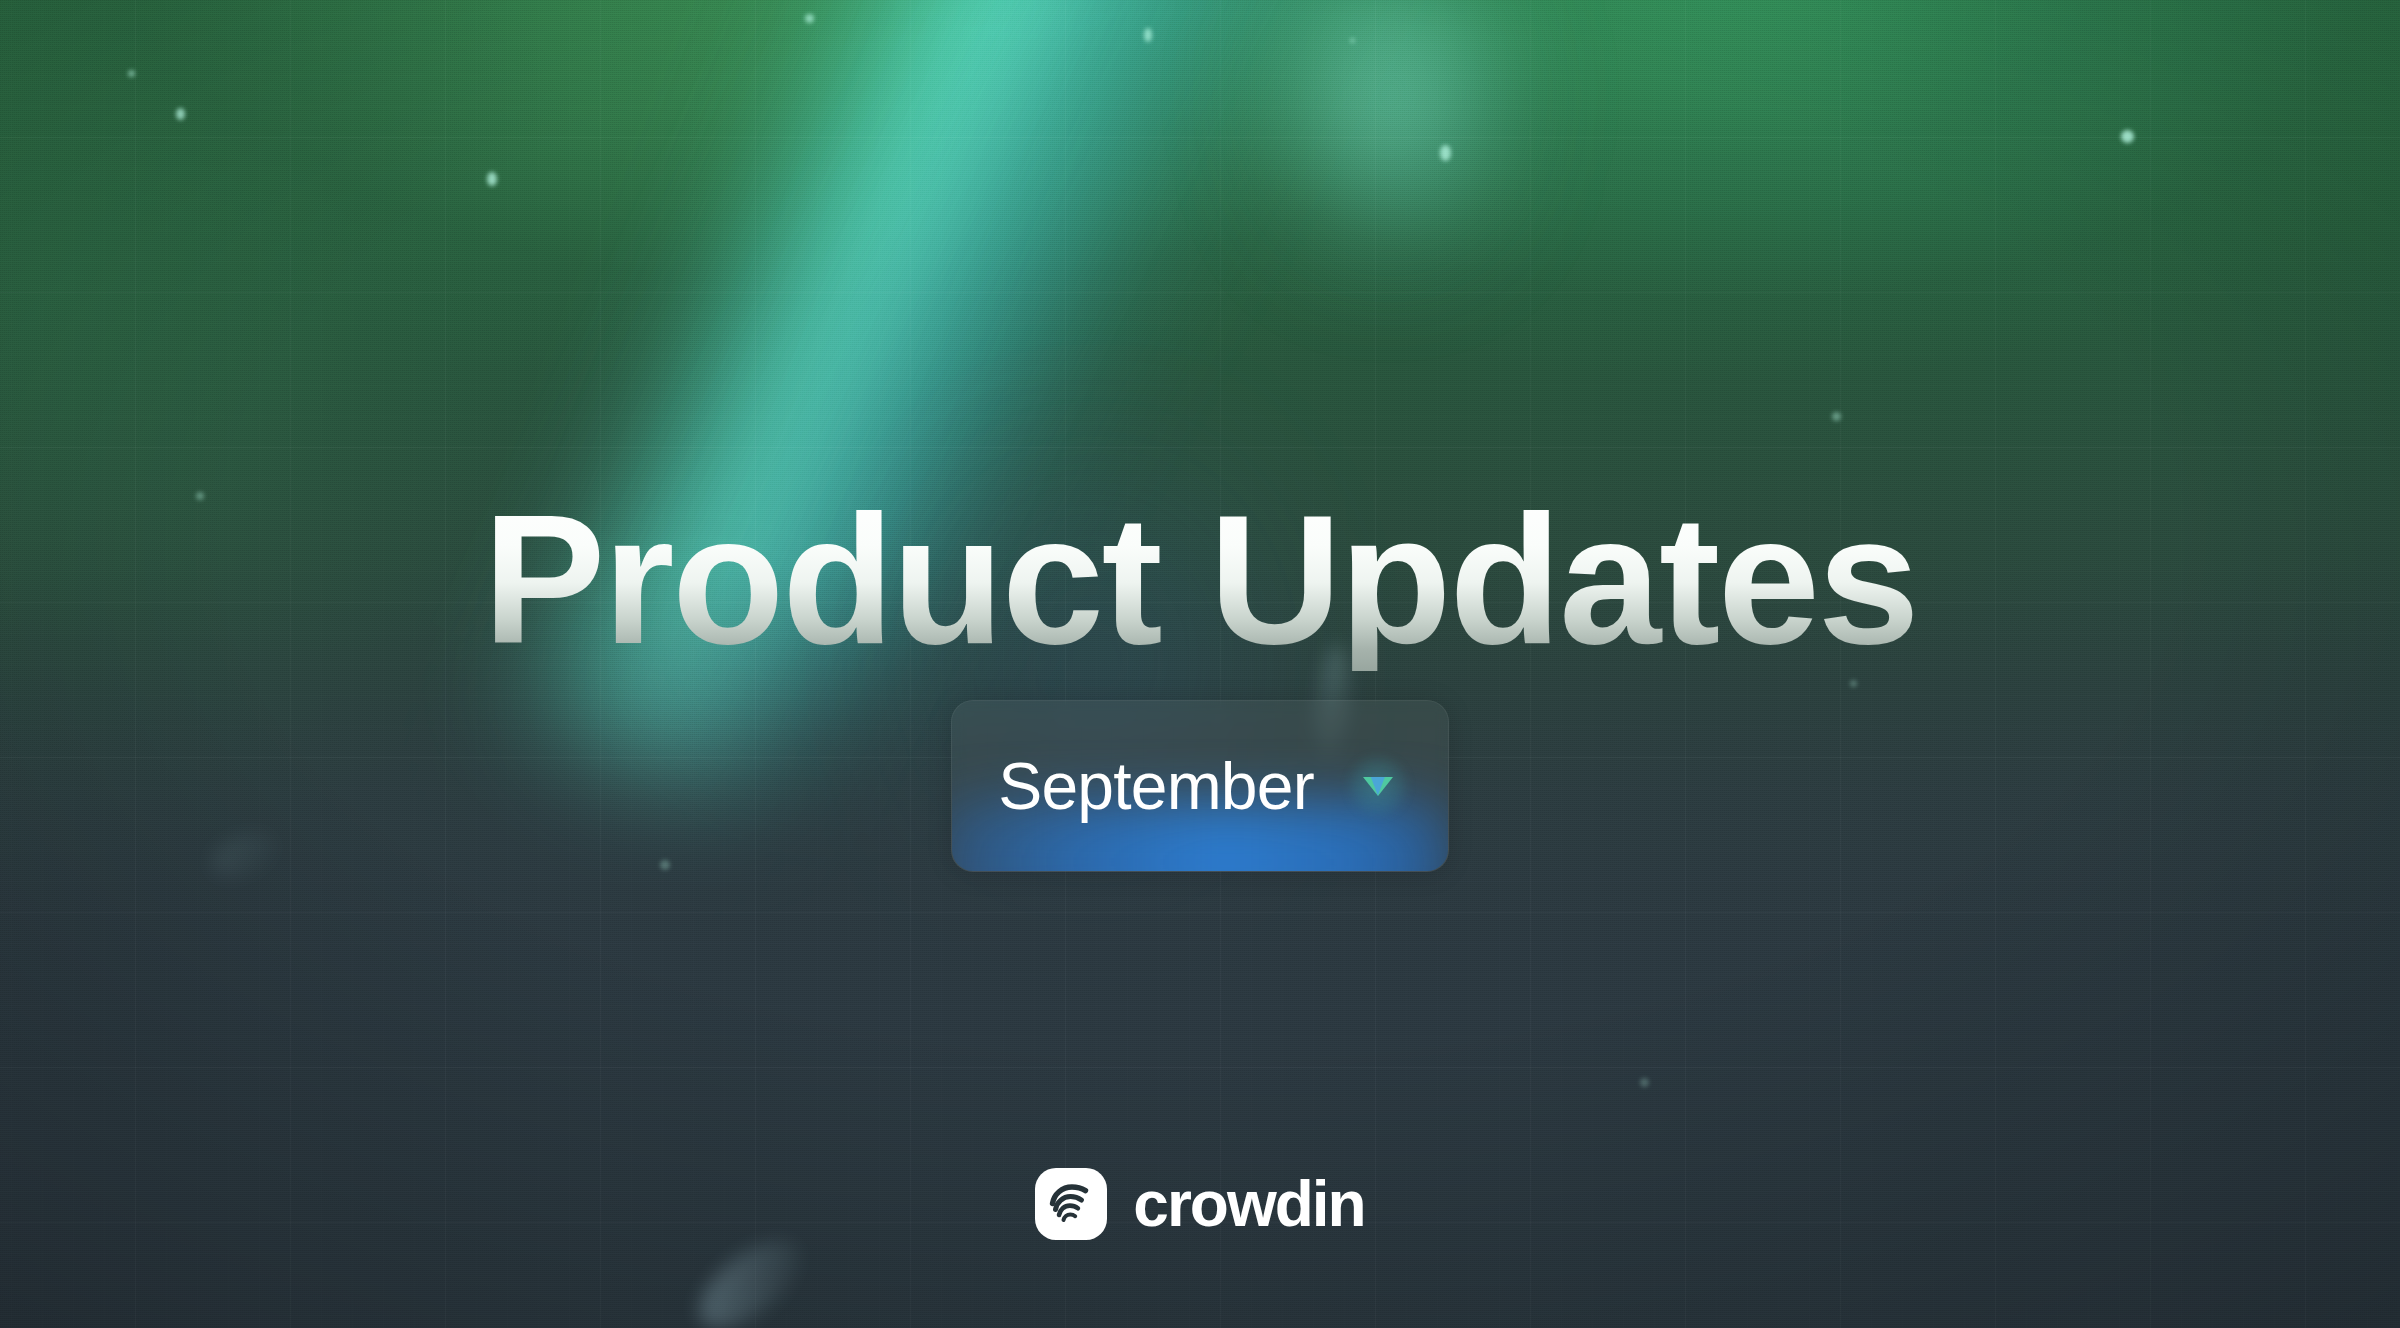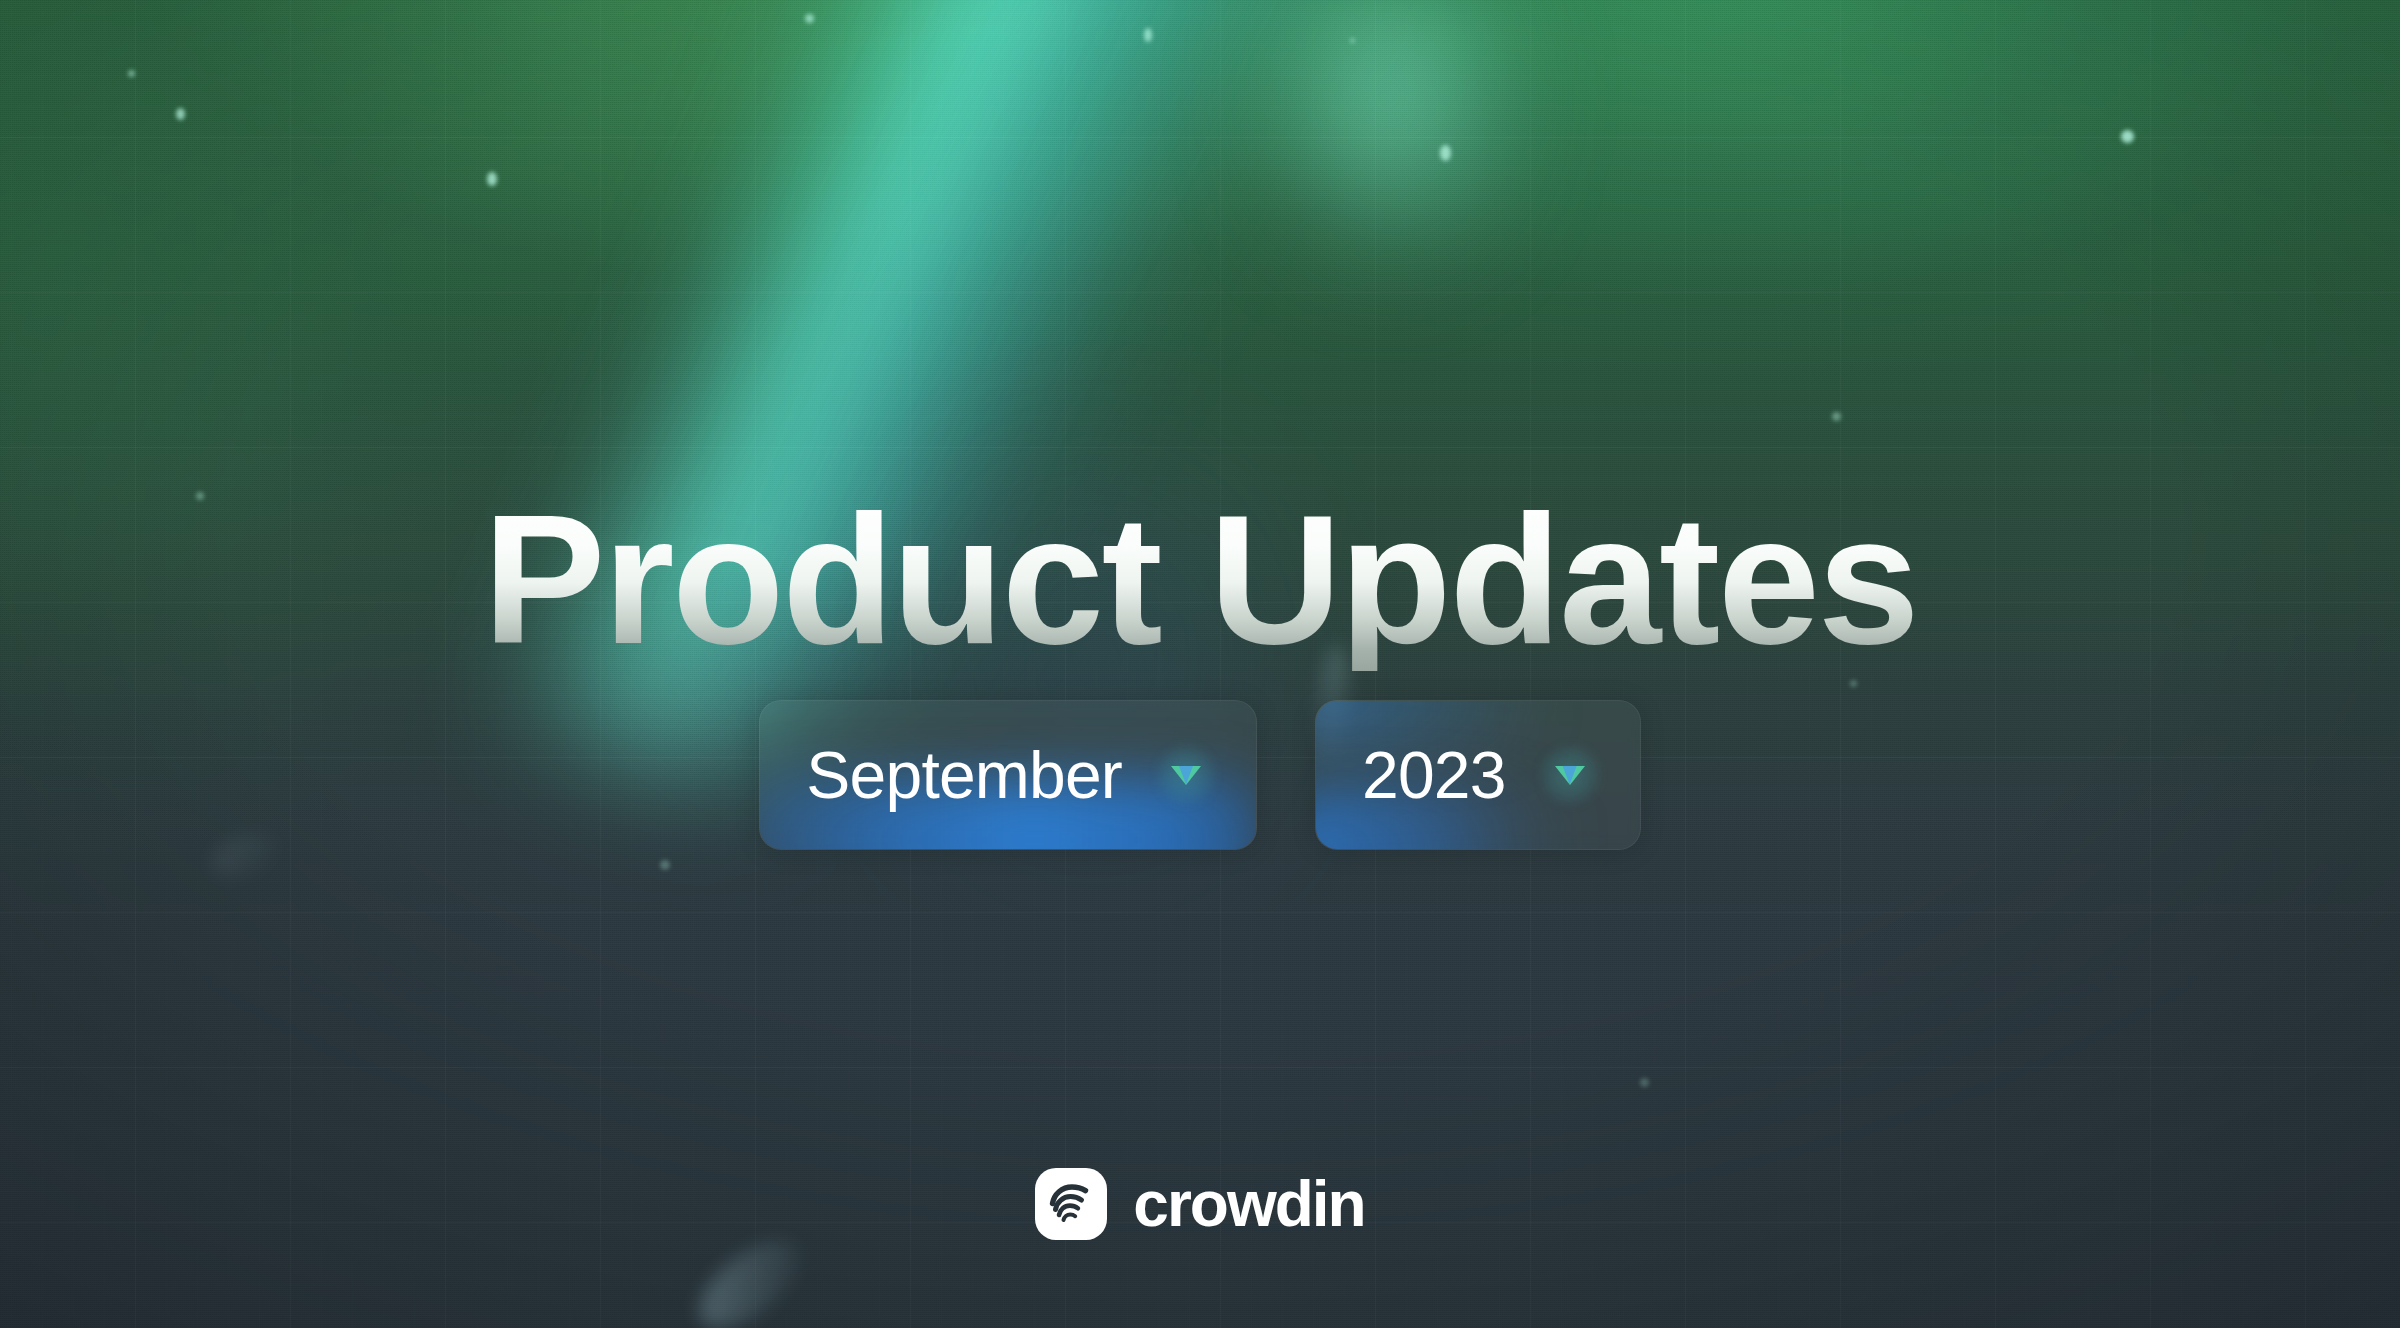--- a/index.html
+++ b/index.html
@@ -234,21 +234,21 @@
     top:700px;
     left:0; right:0;
     display:flex;
     justify-content:center;
     align-items:center;
     gap:58px;
   }
 
   .pill {
     position:relative;
-    height:150px;
+    height:172px;
     display:flex;
     align-items:center;
     gap:34px;
     padding:0 40px 0 46px;
     border-radius:22px;
     background:rgba(255,255,255,0.055);
     border:1px solid rgba(255,255,255,0.055);
     overflow:hidden;
     backdrop-filter:blur(6px);
     box-shadow:0 2px 26px rgba(0,0,0,0.14);
@@ -422,29 +422,20 @@
 
       <div class="pill pill-month">
         <div class="pill-glow"></div>
         <span class="pill-label">September</span>
         <span class="chevron-wrap">
           <span class="chevron-halo"></span>
           <span class="chevron-tri"></span>
         </span>
       </div>
 
-      <div class="pill pill-year">
-        <div class="pill-glow-top"></div>
-        <div class="pill-glow"></div>
-        <span class="pill-label">2023</span>
-        <span class="chevron-wrap">
-          <span class="chevron-halo"></span>
-          <span class="chevron-tri"></span>
-        </span>
-      </div>
 
     </div>
 
     <div class="brand">
       <span class="brand-mark">
         <svg width="72" height="72" viewBox="0 0 72 72" aria-hidden="true">
           <g fill="none" stroke="#263238" stroke-linecap="round">
             <path d="M17.5 35.5c1.5-9.5 9.5-16.5 19.5-16.5 5.2 0 9.8 1.4 13.5 3.6" stroke-width="5.4"></path>
             <path d="M20.5 41.5c1.2-7.4 7.4-12.9 15-12.9 4.2 0 8 1.3 10.9 3.4" stroke-width="5.0"></path>
             <path d="M24 47c1-5.4 5.4-9.4 10.9-9.4 3 0 5.8 1 8 2.7" stroke-width="4.6"></path>

